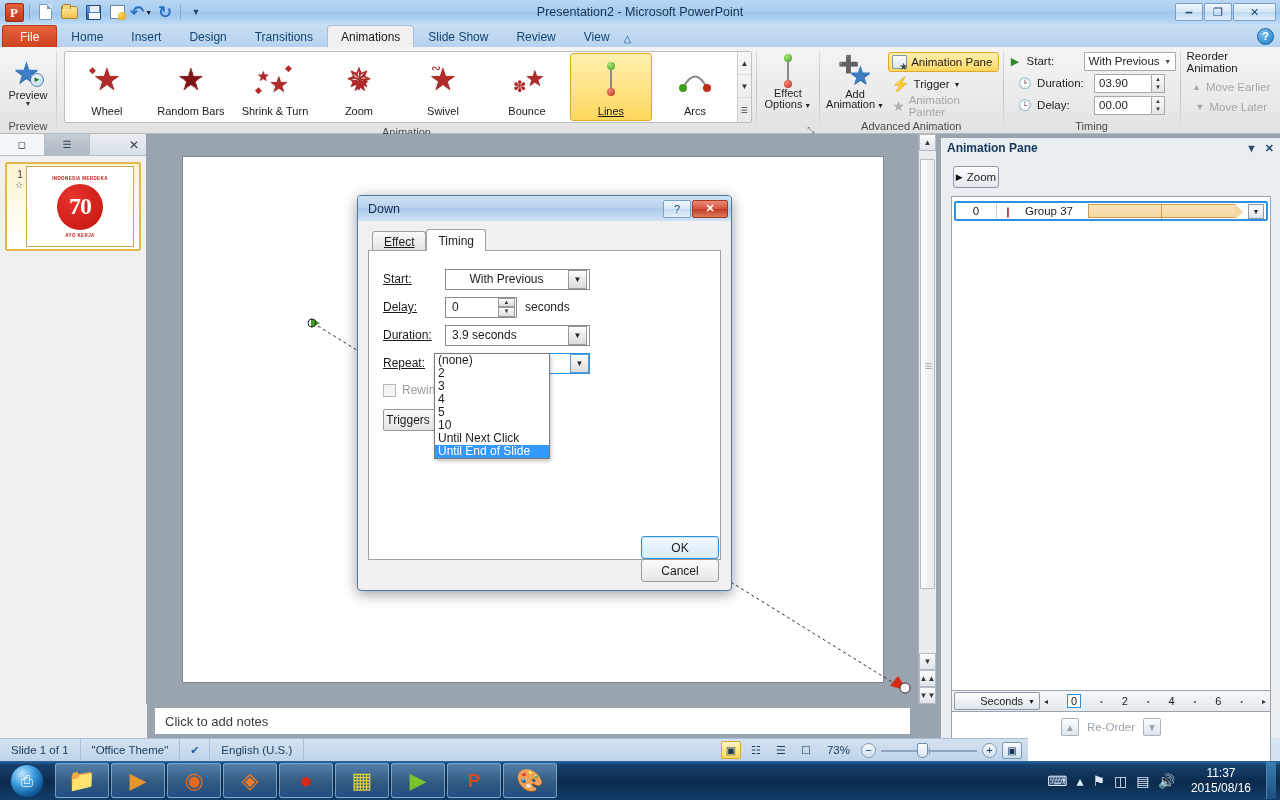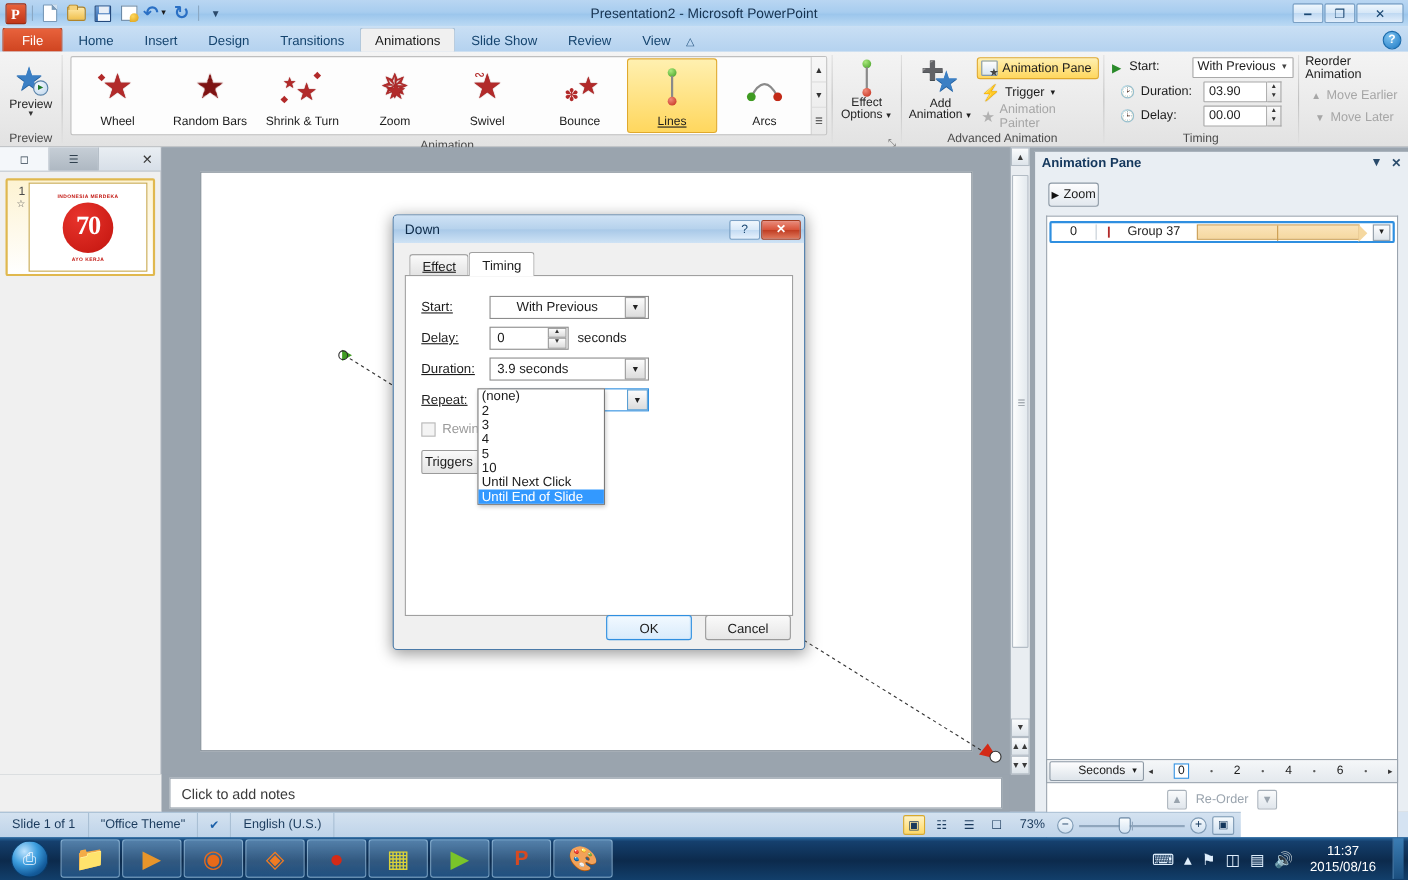--- a/index.html
+++ b/index.html
@@ -430,21 +430,21 @@
   }
   .ro-btn {
     width:18px; height:18px; background: linear-gradient(to bottom,#fafbfc,#e0e6ec);
     border:1px solid #a9b2bb; border-radius:2px; display:flex;align-items:center;justify-content:center;
     font-size:10px; color:#9aa4ae;
   }
   #ro-label { font-size:11.5px; color:#9aa4ae; }
 
   
   #statusbar {
-    position:absolute; left:0; top:738px; width:1128px; height:23px;
+    position:absolute; left:0; top:738px; width:1028px; height:23px;
     background: linear-gradient(to bottom,#d4e2f0,#bed3e9);
     border-top:1px solid #a9bfd4; display:flex; align-items:center;
     font-size:11.5px; color:#1a3a5c;
   }
   .sb-cell { padding:0 11px; height:23px; display:flex; align-items:center; border-right:1px solid #a9bfd4; }
   #sb-spell { width:30px; justify-content:center; }
   .spell-ico { font-size:11px; color:#1a5fa8; }
   #sb-right { margin-left:auto; display:flex; align-items:center; padding-right:6px; gap:5px; }
   .view-btn {
     width:20px; height:18px; border:1px solid transparent; border-radius:2px;
@@ -590,21 +590,21 @@
   
   #repeat-dropdown {
     position:absolute; left:434px; top:353px; width:116px;
     background:#fff; border:1px solid #7a7a7a; z-index:40;
     box-shadow: 1px 2px 4px rgba(0,0,0,0.25);
   }
   #repeat-dropdown .opt {
     height:13px; font-size:12px; color:#1c1c1c; padding-left:3px; line-height:13px;
   }
   #repeat-dropdown .opt.sel { background:#3399ff; color:#fff; }
-  #dlg-footer { position:absolute; right:12px; bottom:10px; display:flex; gap:12px; }
+  #dlg-footer { position:absolute; right:12px; bottom:10px; display:flex; gap:0;flex-direction:column; }
   .dlg-action {
     width:78px; height:23px; border-radius:3px;
     display:flex;align-items:center;justify-content:center; font-size:12px; color:#1c1c1c;
     background: linear-gradient(to bottom,#fafafa,#e6e6e6); border:1px solid #9a9a9a;
   }
   .dlg-action.primary {
     border:1px solid #2f8fe0; box-shadow: inset 0 0 0 1px #cfe6fa;
     background: linear-gradient(to bottom,#f2f9ff,#d8ebfb);
   }
 </style>

